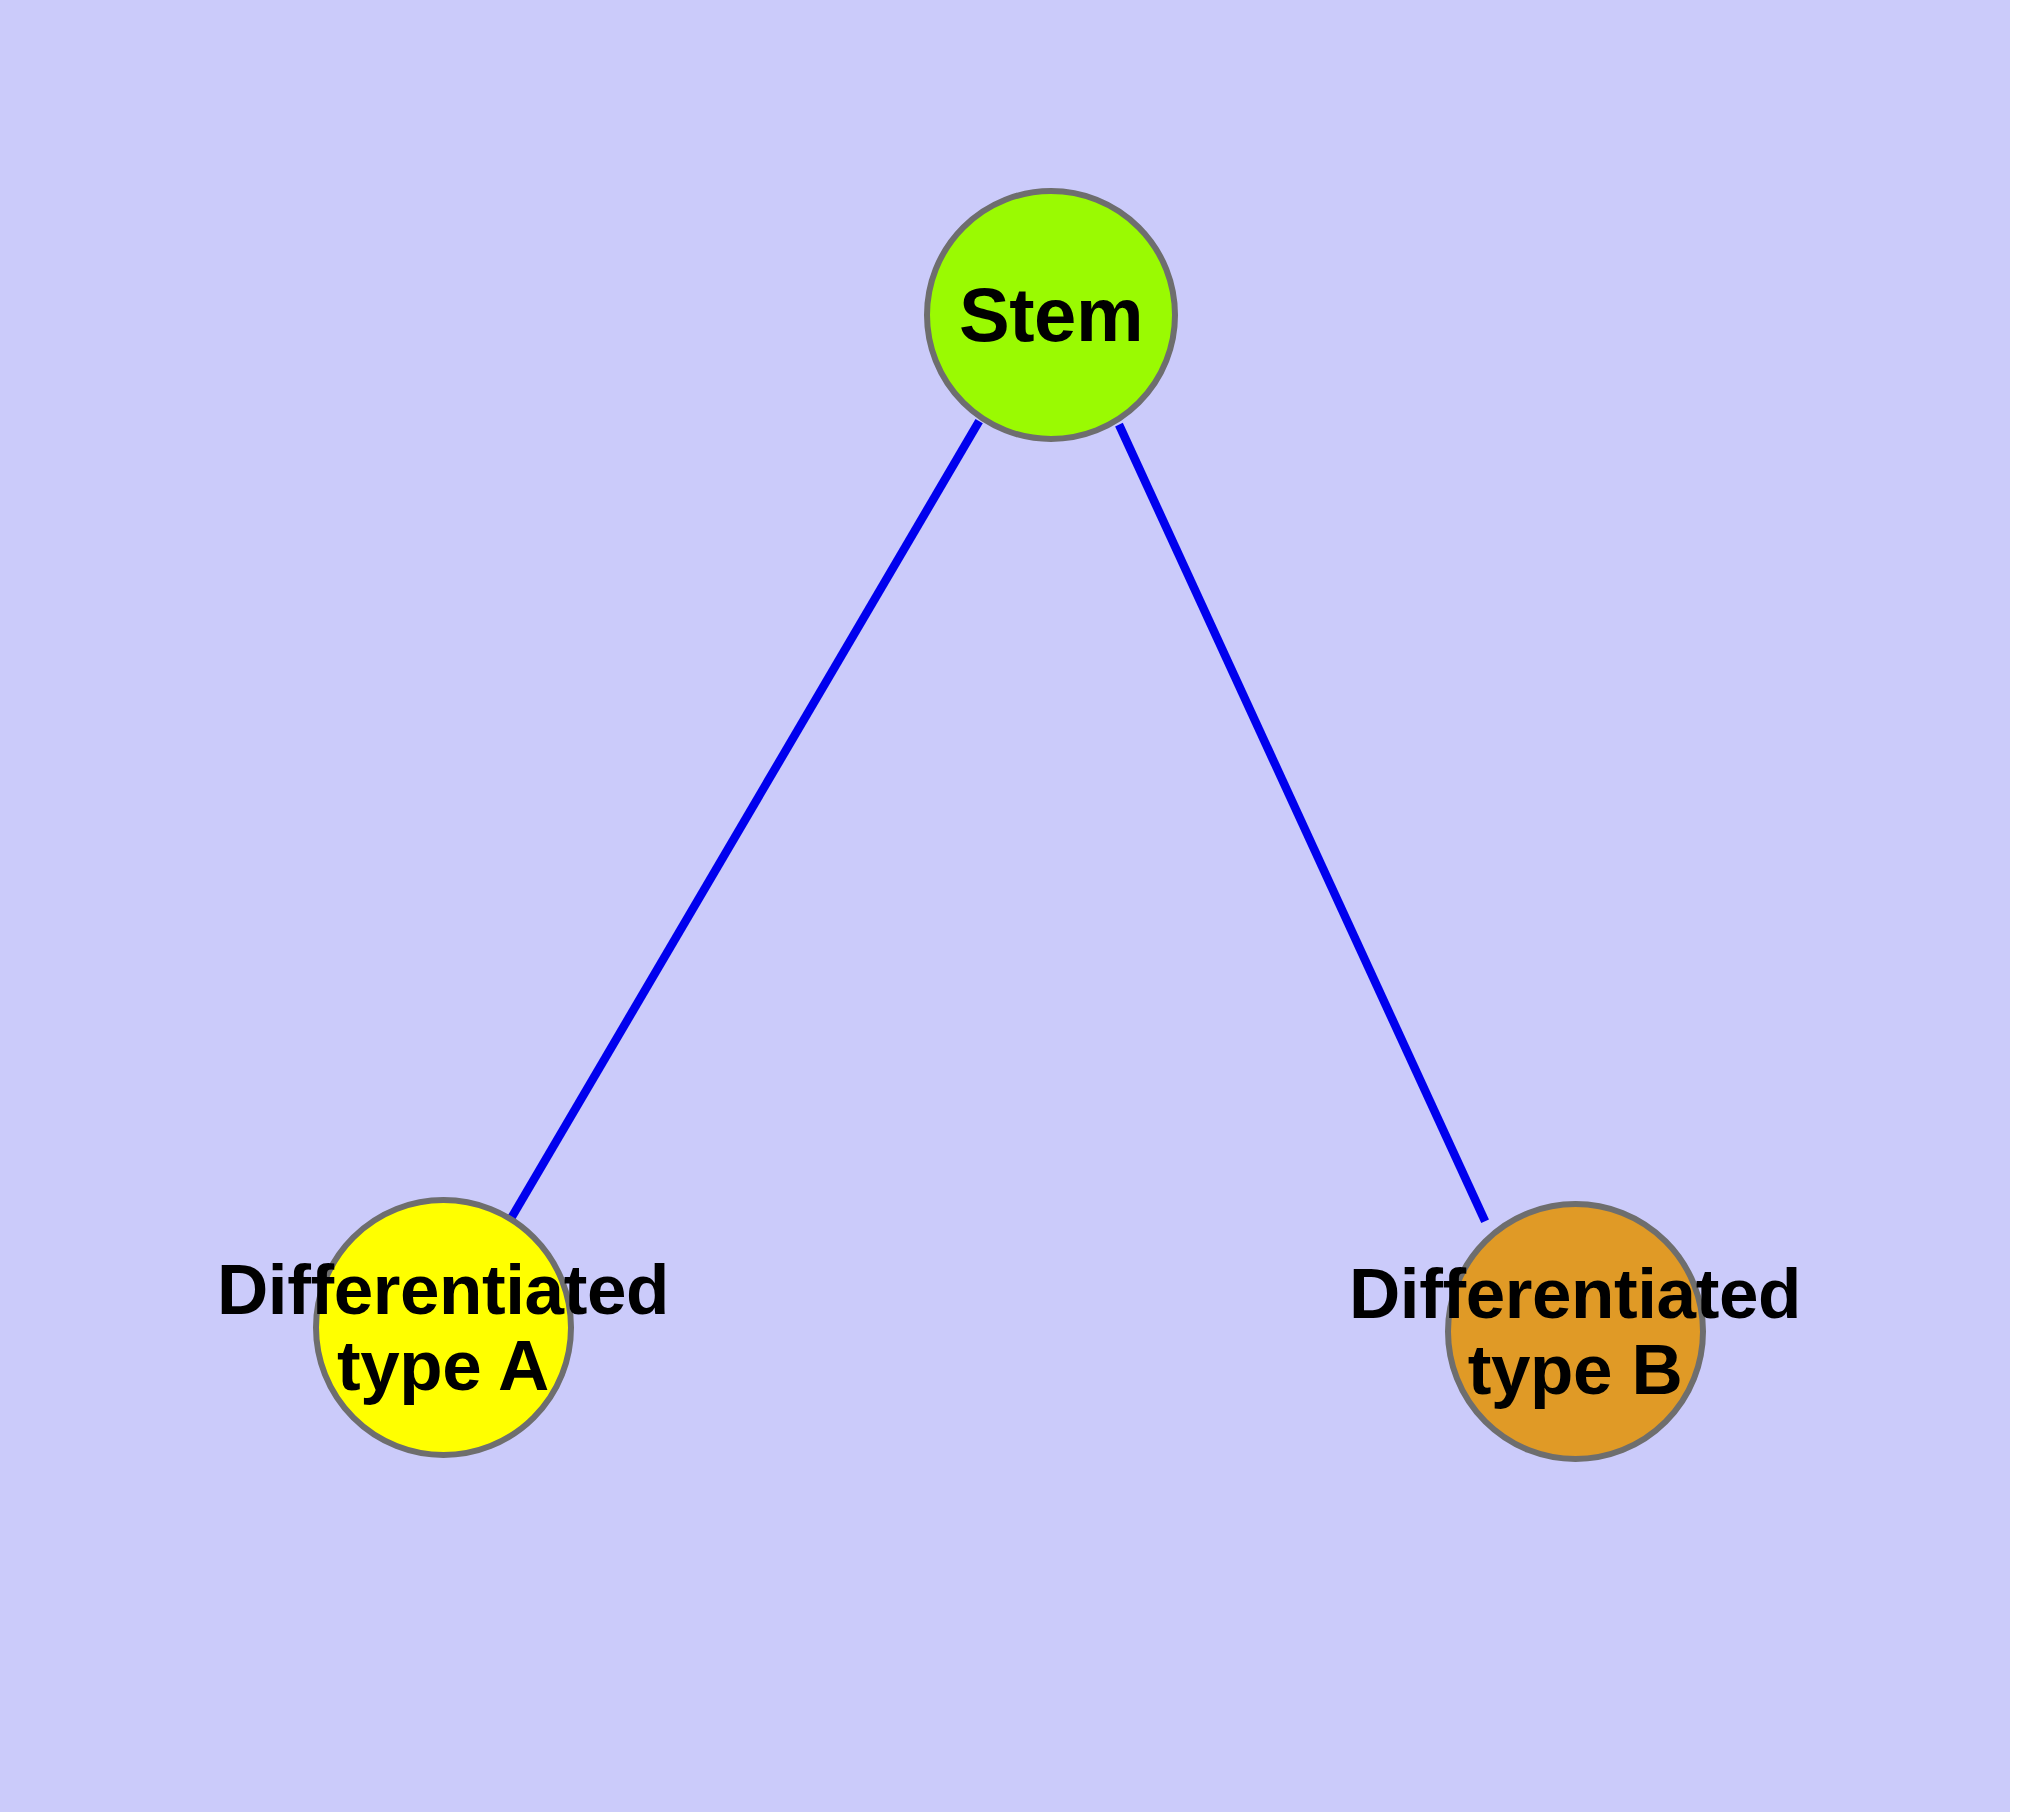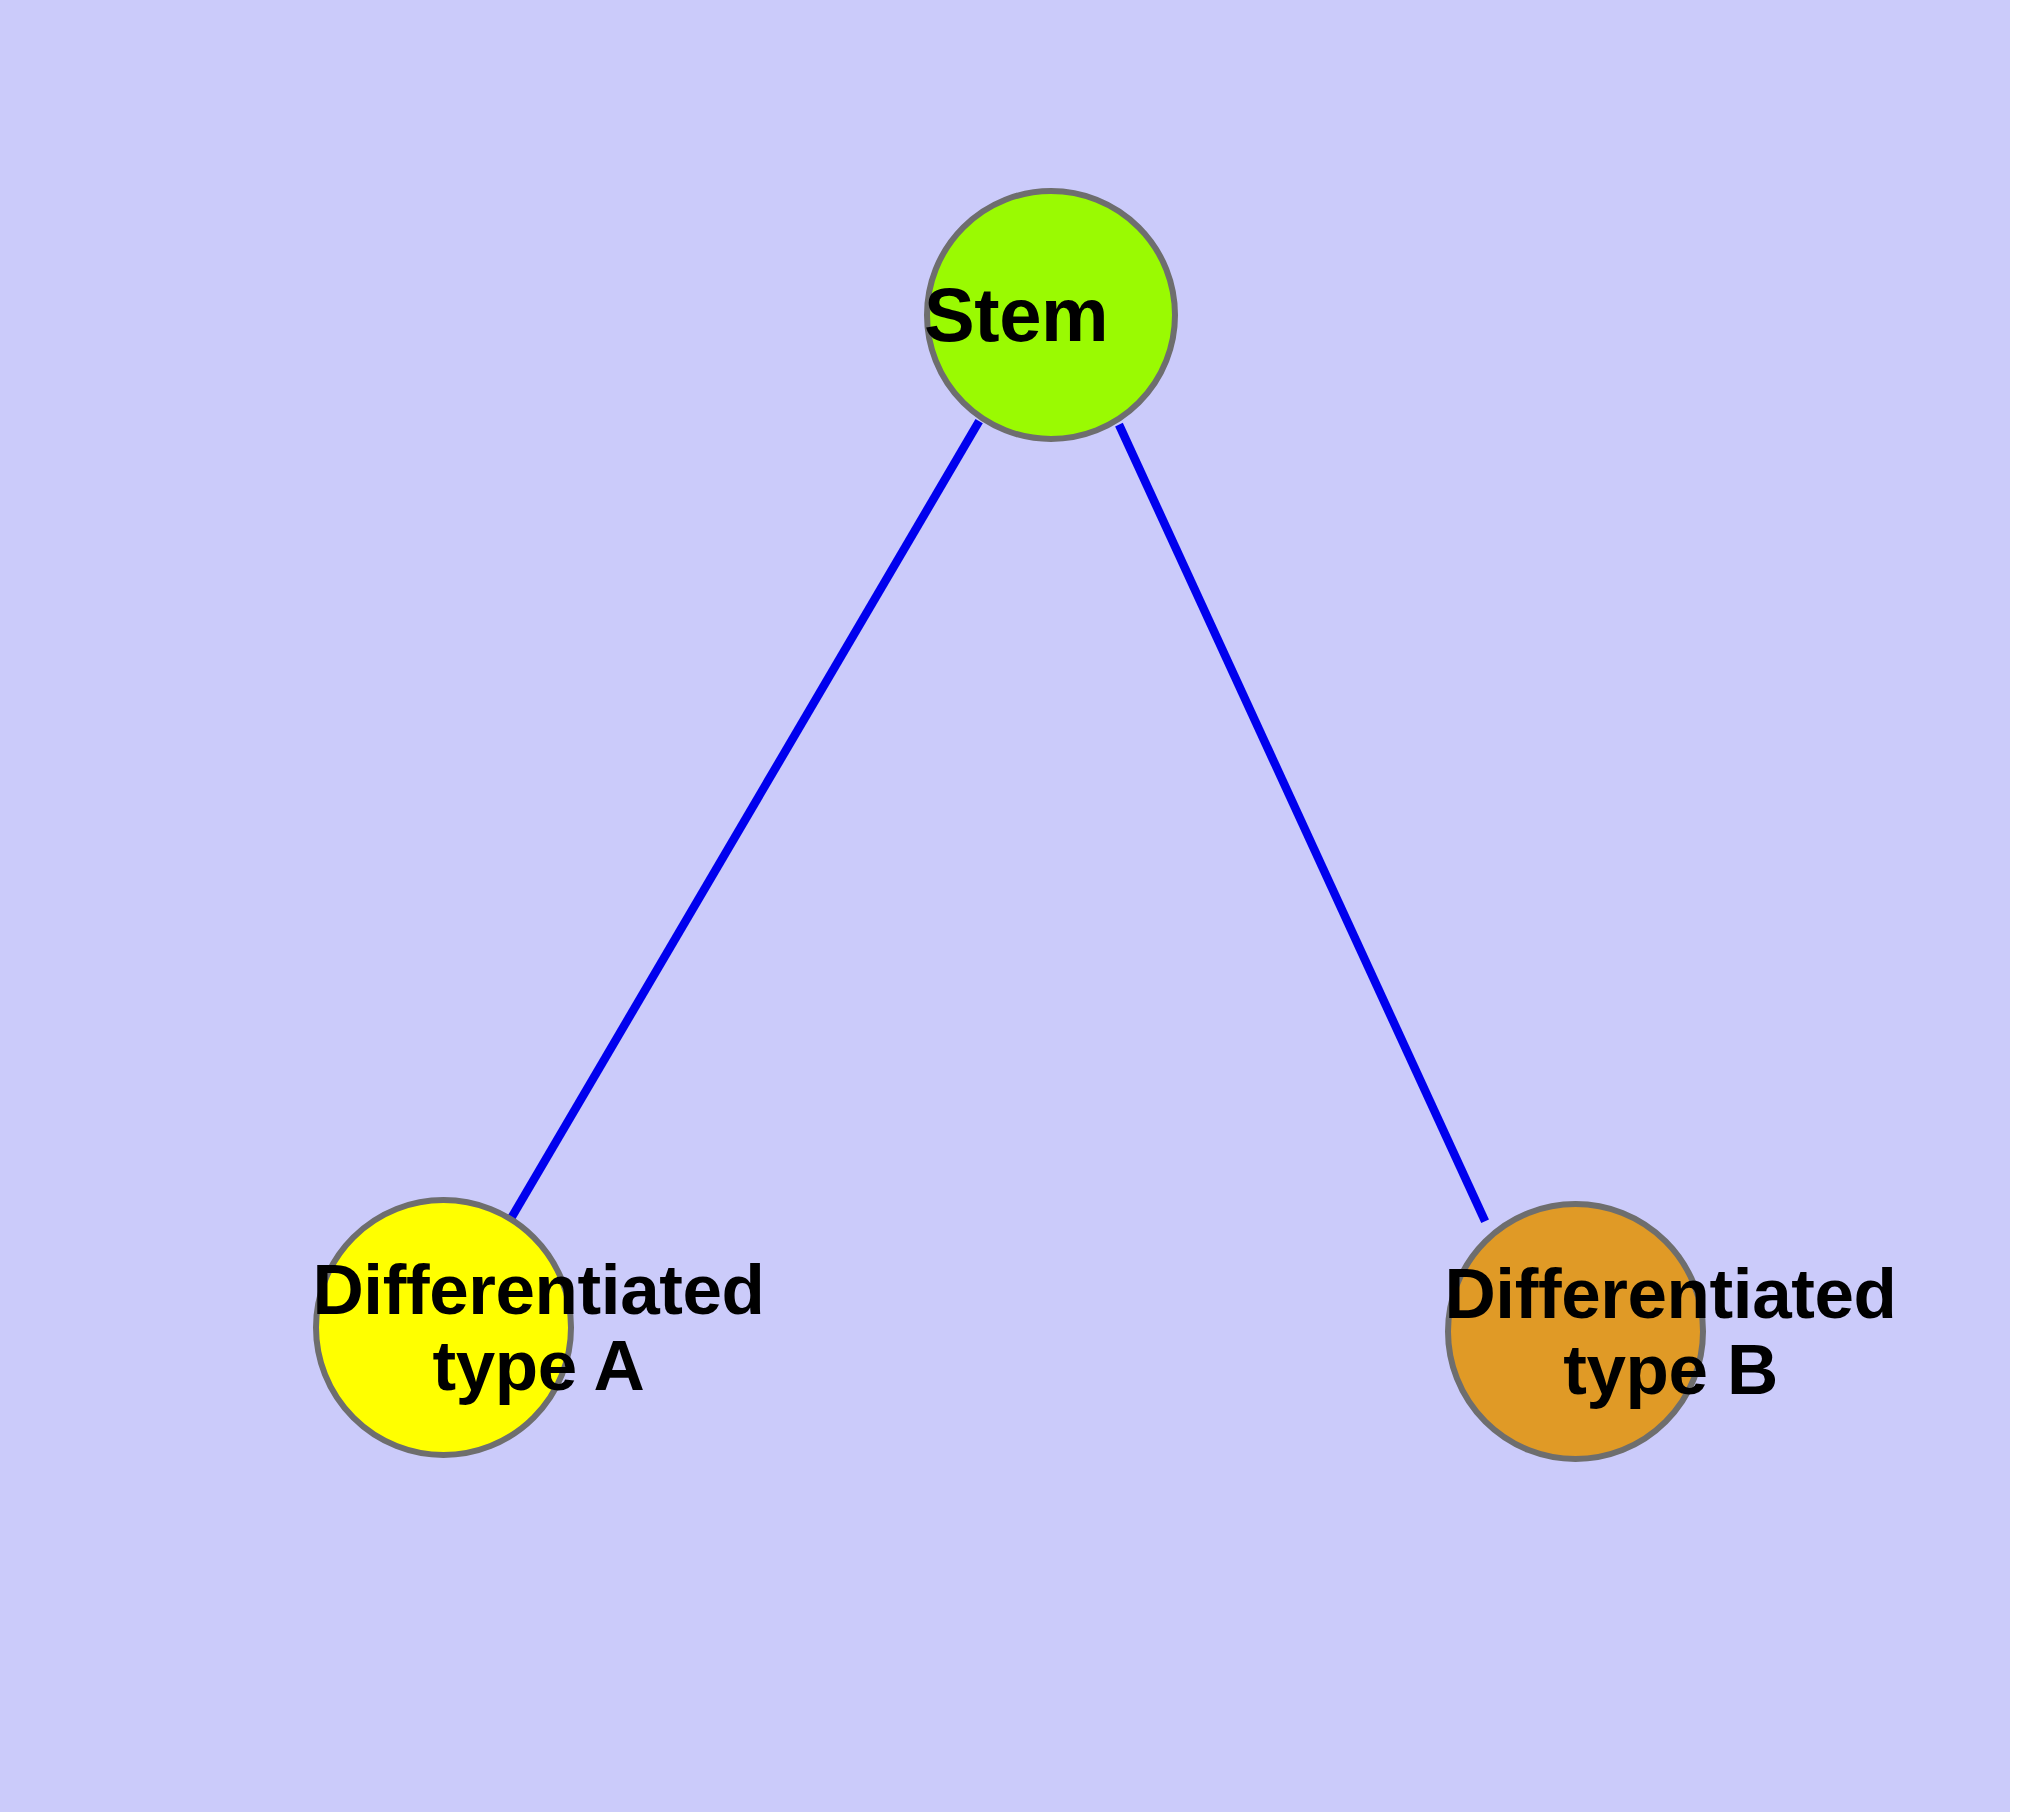--- a/index.html
+++ b/index.html
@@ -39,20 +39,21 @@
     width: 2021px;
     height: 1812px;
     overflow: visible;
   }
 
   .node-group {
     position: absolute;
     transform: translate(-50%, -50%);
     display: flex;
     align-items: center;
+    justify-content: center;
     pointer-events: auto;
   }
 
   .node-circle {
     position: absolute;
     left: 50%;
     top: 50%;
     transform: translate(-50%, -50%);
     border-radius: 50%;
     box-sizing: border-box;

